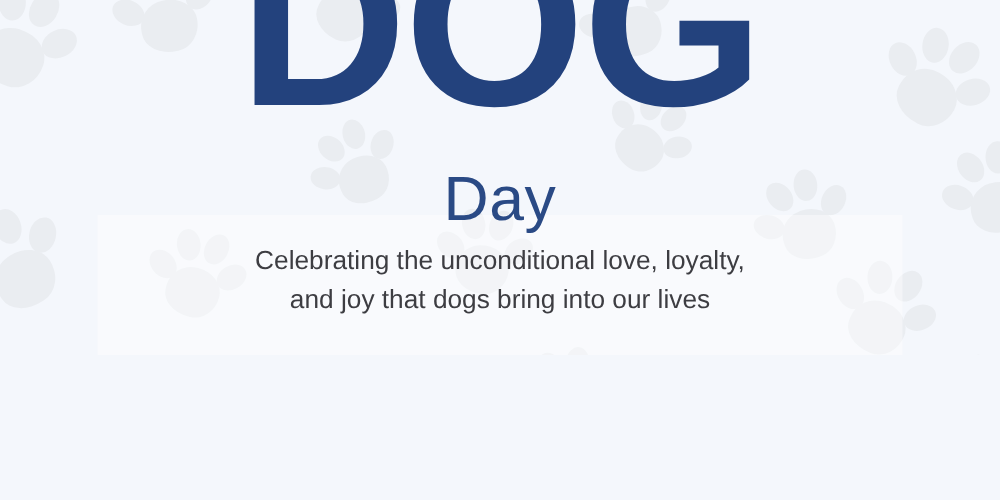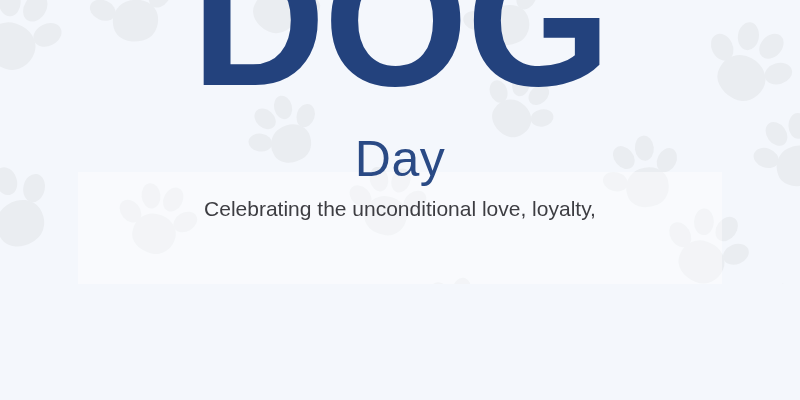--- a/index.html
+++ b/index.html
@@ -281,20 +281,21 @@
     </div>
   </div>
 
   <div id="centre-panel"></div>
 
   <div id="content">
     <h1 id="title-dog">DOG</h1>
     <div id="title-day">Day</div>
     <p id="subtitle">
       <span class="line">Celebrating the unconditional love, loyalty,</span>
+      <span class="line">and joy that dogs bring into our lives</span>
     </p>
   </div>
 
   <div id="dog-photo">
     <svg width="560" height="48" viewBox="0 0 560 48" xmlns="http://www.w3.org/2000/svg">
       <defs>
         <linearGradient id="furLeft" x1="0" y1="0" x2="0.3" y2="1">
           <stop offset="0%" stop-color="#3e382f"></stop>
           <stop offset="45%" stop-color="#6a5a41"></stop>
           <stop offset="100%" stop-color="#c98634"></stop>

